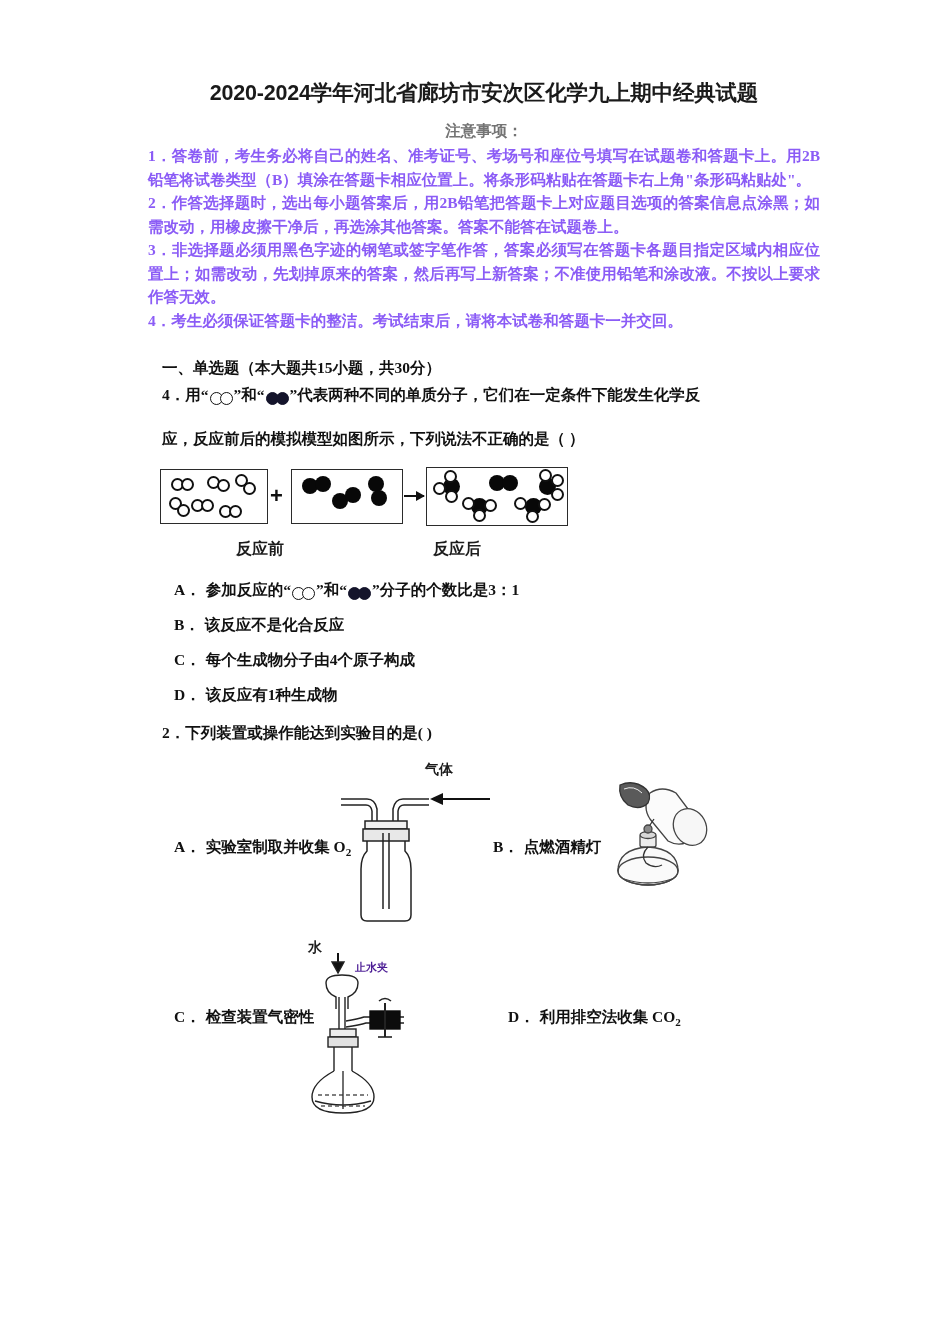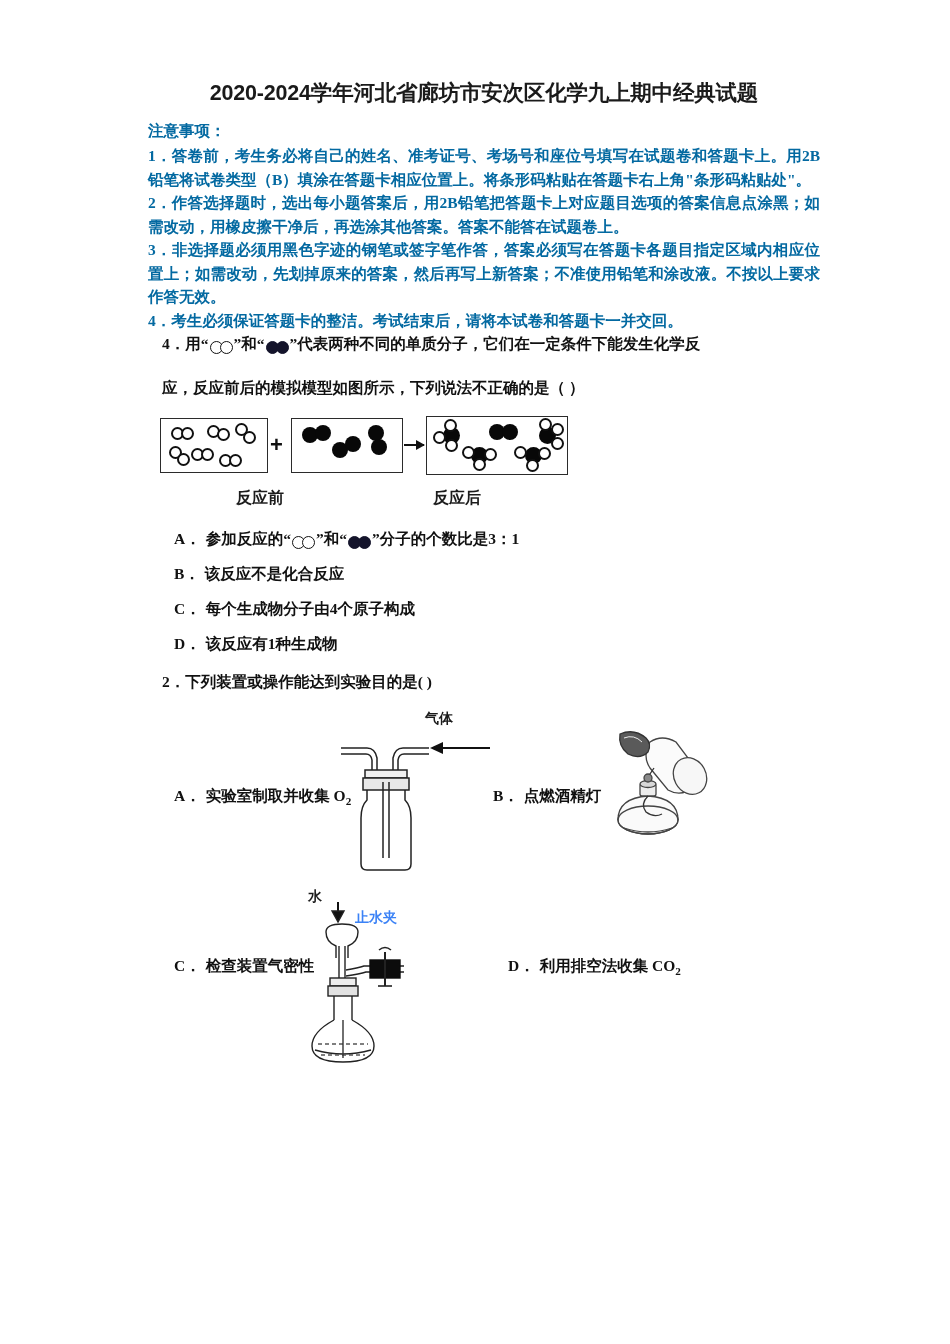--- a/index.html
+++ b/index.html
@@ -39,29 +39,30 @@
     color: #1a1a1a;
     margin: 0 0 14px 0;
     white-space: nowrap;
   }
 
   
   .notice-head {
     font-family: "Liberation Serif", "DejaVu Serif", serif;
     font-weight: bold;
     font-size: 15.5px;
-    color: #0369a1;
+    color: #737373;
     margin: 0 0 2px 0;
+    text-align: center;
   }
   .notice-line {
     font-family: "Liberation Serif", "DejaVu Serif", serif;
     font-weight: bold;
     font-size: 15.5px;
     line-height: 1.52;
-    color: #0369a1;
+    color: #8b5cf6;
     margin: 0;
     text-align: justify;
     text-justify: inter-ideograph;
   }
 
   
   .section-head {
     font-family: "Liberation Serif", "DejaVu Serif", serif;
     font-weight: bold;
     font-size: 15.5px;
@@ -191,39 +192,40 @@
     font-family: "Liberation Sans", "DejaVu Sans", sans-serif;
     font-weight: bold;
     font-size: 14px;
     color: #1c1c1c;
   }
   .lbl-clamp {
     position: absolute;
     left: 207px; top: 205px;
     font-family: "Liberation Sans", "DejaVu Sans", sans-serif;
     font-weight: bold;
-    font-size: 14px;
-    color: #3b82f6;
+    font-size: 11px;
+    color: #4c1d95;
     text-align: center;
   }
 </style>
 </head>
 <body>
 
 <div class="page">
   <div class="content">
 
     <h1 class="doc-title">2020-2024学年河北省廊坊市安次区化学九上期中经典试题</h1>
 
     <div class="notice-head">注意事项：</div>
     <p class="notice-line">1．答卷前，考生务必将自己的姓名、准考证号、考场号和座位号填写在试题卷和答题卡上。用2B铅笔将试卷类型（B）填涂在答题卡相应位置上。将条形码粘贴在答题卡右上角"条形码粘贴处"。</p>
     <p class="notice-line">2．作答选择题时，选出每小题答案后，用2B铅笔把答题卡上对应题目选项的答案信息点涂黑；如需改动，用橡皮擦干净后，再选涂其他答案。答案不能答在试题卷上。</p>
     <p class="notice-line">3．非选择题必须用黑色字迹的钢笔或签字笔作答，答案必须写在答题卡各题目指定区域内相应位置上；如需改动，先划掉原来的答案，然后再写上新答案；不准使用铅笔和涂改液。不按以上要求作答无效。</p>
     <p class="notice-line">4．考生必须保证答题卡的整洁。考试结束后，请将本试卷和答题卡一并交回。</p>
 
+    <div class="section-head">一、单选题（本大题共15小题，共30分）</div>
 
     <div class="q-line">
       <span>4．用“</span><span class="mol-inline"><span class="a white"></span><span class="a white"></span></span><span>”和“</span><span class="mol-inline"><span class="a black"></span><span class="a black"></span></span><span>”代表两种不同的单质分子，它们在一定条件下能发生化学反</span>
     </div>
     <div class="q-line" style="padding-top:18px;">应，反应前后的模拟模型如图所示，下列说法不正确的是（      ）</div>
 
     <div class="fig-reaction">
 
       <div class="rbox b1">
         <div class="atom w" style="left:10px;  top:8px;"></div>

